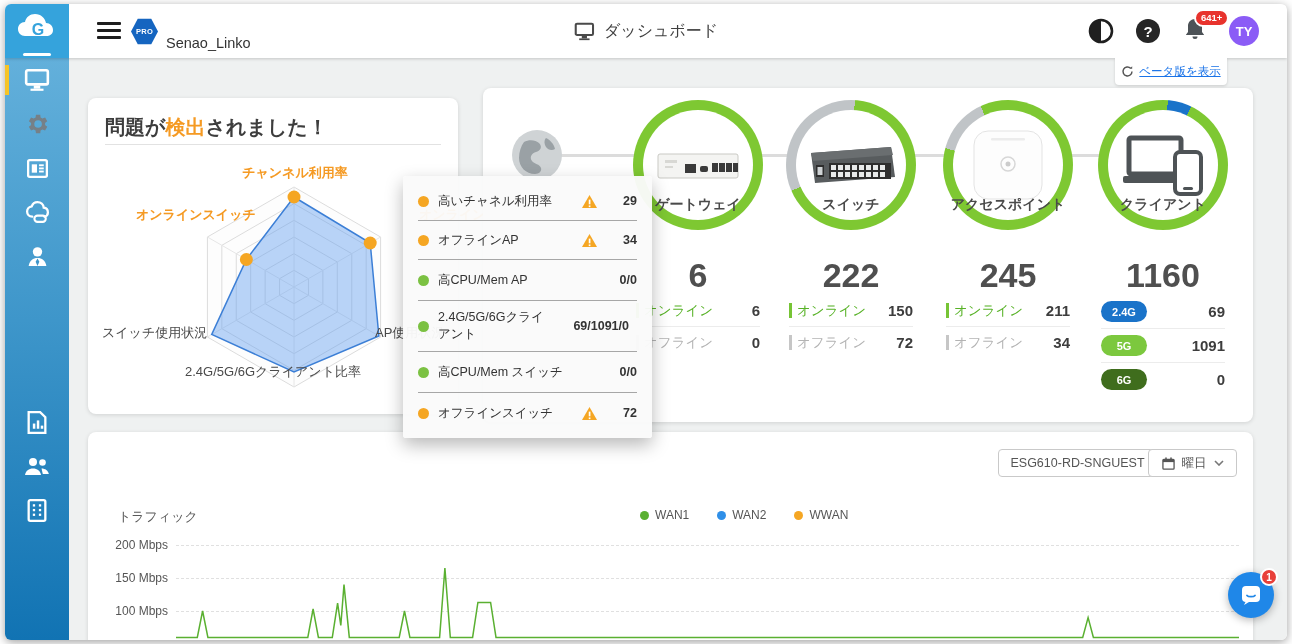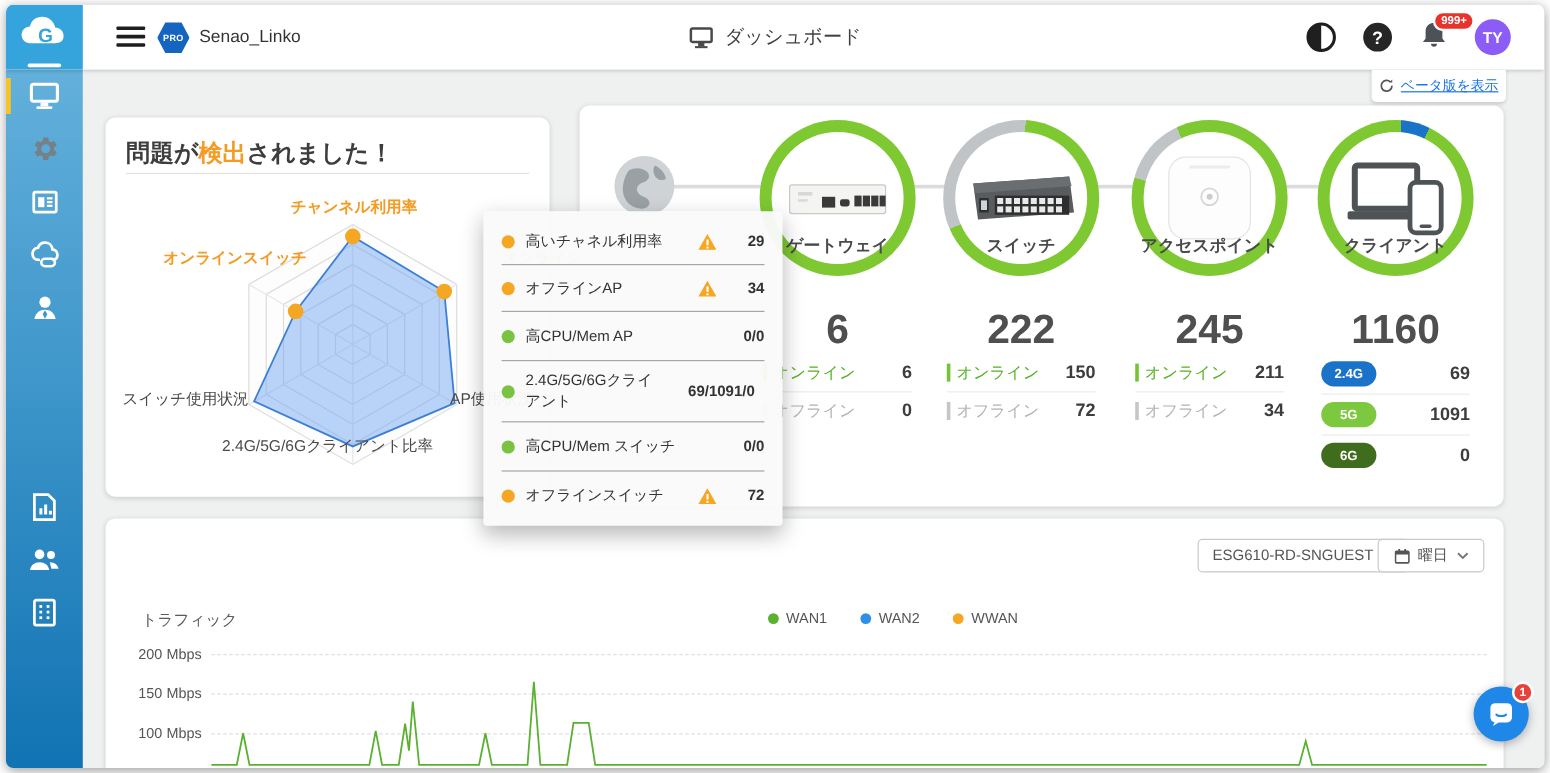--- a/index.html
+++ b/index.html
@@ -6,21 +6,21 @@
   html,body { width:1292px; height:644px; background:#fff; font-family:"Liberation Sans","DejaVu Sans",sans-serif; overflow:hidden; }
   #window { position:absolute; left:5px; top:4px; width:1282px; height:636px; background:#fff; border-radius:6px; box-shadow:0 2px 10px rgba(0,0,0,.38); overflow:hidden; }
 
   
   #header { position:absolute; left:0; top:0; right:0; height:54px; background:#fff; box-shadow:0 1px 3px rgba(0,0,0,.18); z-index:40; }
   #logo-block { position:absolute; left:0; top:0; width:64px; height:54px; background:#35a3dc; }
   #logo-block .underbar { position:absolute; left:18px; bottom:2px; width:28px; height:3px; background:#fff; border-radius:2px; }
   #hamburger { position:absolute; left:92px; top:18px; width:24px; height:18px; cursor:pointer; }
   #hamburger div { height:2.6px; background:#1e1e1e; margin-bottom:4.6px; border-radius:1px; }
   #pro-badge { position:absolute; left:126px; top:14px; width:27px; height:27px; background:#1565c0; clip-path:polygon(25% 3%,75% 3%,100% 50%,75% 97%,25% 97%,0 50%); color:#fff; font-size:7.5px; font-weight:bold; display:flex; align-items:center; justify-content:center; letter-spacing:.3px; }
-  #brand { position:absolute; left:161px; top:0; line-height:54px; font-size:14.5px; color:#333; }
+  #brand { position:absolute; left:161px; top:12px; line-height:54px; font-size:14.5px; color:#333; }
   #page-title-wrap { position:absolute; left:50%; top:0; transform:translateX(-50%); height:54px; display:flex; align-items:center; gap:9px; color:#3f3f3f; }
   #page-title-wrap .t { font-size:16px; color:#3f3f3f; }
   #header-right { position:absolute; right:28px; top:0; height:54px; display:flex; align-items:center; gap:21px; }
   .hicon { width:26px; height:26px; position:relative; cursor:pointer; }
   #bell-wrap { position:relative; }
   #notif-badge { position:absolute; top:-7px; left:12px; background:#e8332d; color:#fff; font-size:9.5px; font-weight:bold; border-radius:9px; padding:2px 5px; border:2px solid #fff; line-height:1; }
   #avatar { width:30px; height:30px; border-radius:50%; background:#8b5cf6; color:#fff; font-size:13px; font-weight:bold; display:flex; align-items:center; justify-content:center; cursor:pointer; }
 
   
   #sidebar { position:absolute; left:0; top:54px; bottom:0; width:64px; background:linear-gradient(180deg,#63b0db 0%,#3e96ca 45%,#1173b3 100%); z-index:30; }
@@ -68,21 +68,21 @@
   .srow .num { font-size:15px; font-weight:bold; color:#3d3d3d; }
   .srow.online .lbl { color:#57b226; } .srow.online .sbar { background:#76c435; }
   .srow.offline .lbl { color:#b3b3b3; } .srow.offline .sbar { background:#c6c6c6; }
   .sdiv { border-top:1px solid #ececec; }
   .pill { width:46px; height:21px; border-radius:11px; color:#fff; font-size:11px; font-weight:bold; display:flex; align-items:center; justify-content:center; }
   .pill.b24 { background:#1a73c9; } .pill.b5 { background:#7cc83e; } .pill.b6 { background:#3f6d1d; }
   .brow { display:flex; align-items:center; justify-content:space-between; height:33px; }
   .brow .num { font-size:15px; font-weight:bold; color:#3d3d3d; }
 
   
-  #beta-box { position:absolute; left:1074px; top:0; width:112px; height:27px; background:#fff; border-radius:0 0 4px 4px; box-shadow:0 1px 3px rgba(0,0,0,.15); display:flex; align-items:center; justify-content:center; gap:5px; z-index:45; cursor:pointer; }
+  #beta-box { position:absolute; left:1046px; top:0; width:112px; height:27px; background:#fff; border-radius:0 0 4px 4px; box-shadow:0 1px 3px rgba(0,0,0,.15); display:flex; align-items:center; justify-content:center; gap:5px; z-index:45; cursor:pointer; }
   #beta-box a { font-size:11.5px; color:#1a73e8; text-decoration:underline; }
 
   
   #tp-card { left:19px; top:374px; width:1165px; height:240px; overflow:hidden; }
   #tp-title { position:absolute; left:17px; top:14px; font-size:17px; font-weight:600; color:#3a3a3a; }
   .selector { position:absolute; top:17px; height:28px; border:1px solid #c9c9c9; border-radius:4px; background:#fff; display:flex; align-items:center; justify-content:center; gap:7px; font-size:12.5px; color:#555; cursor:pointer; }
   #sel-device { left:910px; width:176px; }
   #sel-period { left:1060px; width:89px; }
   #traffic-label { position:absolute; left:30px; top:76px; font-size:13px; color:#5a5a5a; }
   #legend { position:absolute; left:552px; top:76px; display:flex; gap:28px; align-items:center; }
@@ -131,21 +131,21 @@
       </svg>
       <svg class="hicon" viewBox="0 0 26 26">
         <circle cx="13" cy="13" r="12" fill="#262626"></circle>
         <text x="13" y="18.5" font-size="15" font-weight="bold" fill="#fff" text-anchor="middle">?</text>
       </svg>
       <div id="bell-wrap">
         <svg class="hicon" viewBox="0 0 26 26">
           <path d="M13 3c-4 0-7 3-7 7v6l-2.2 3h18.4L20 16v-6c0-4-3-7-7-7z" fill="#4c5257"></path>
           <path d="M10.5 20.5a2.5 2.5 0 0 0 5 0z" fill="#4c5257"></path>
         </svg>
-        <div id="notif-badge">999+</div>
+        <div id="notif-badge">641+</div>
       </div>
       <div id="avatar">TY</div>
     </div>
   </div>
 
   <div id="sidebar">
     <div class="side-item active">
       <svg width="26" height="24" viewBox="0 0 24 22">
         <rect x="2" y="2" width="20" height="13" rx="1.5" fill="none" stroke="#fff" stroke-width="2.4"></rect>
         <rect x="9" y="16" width="6" height="3" fill="#fff"></rect>

